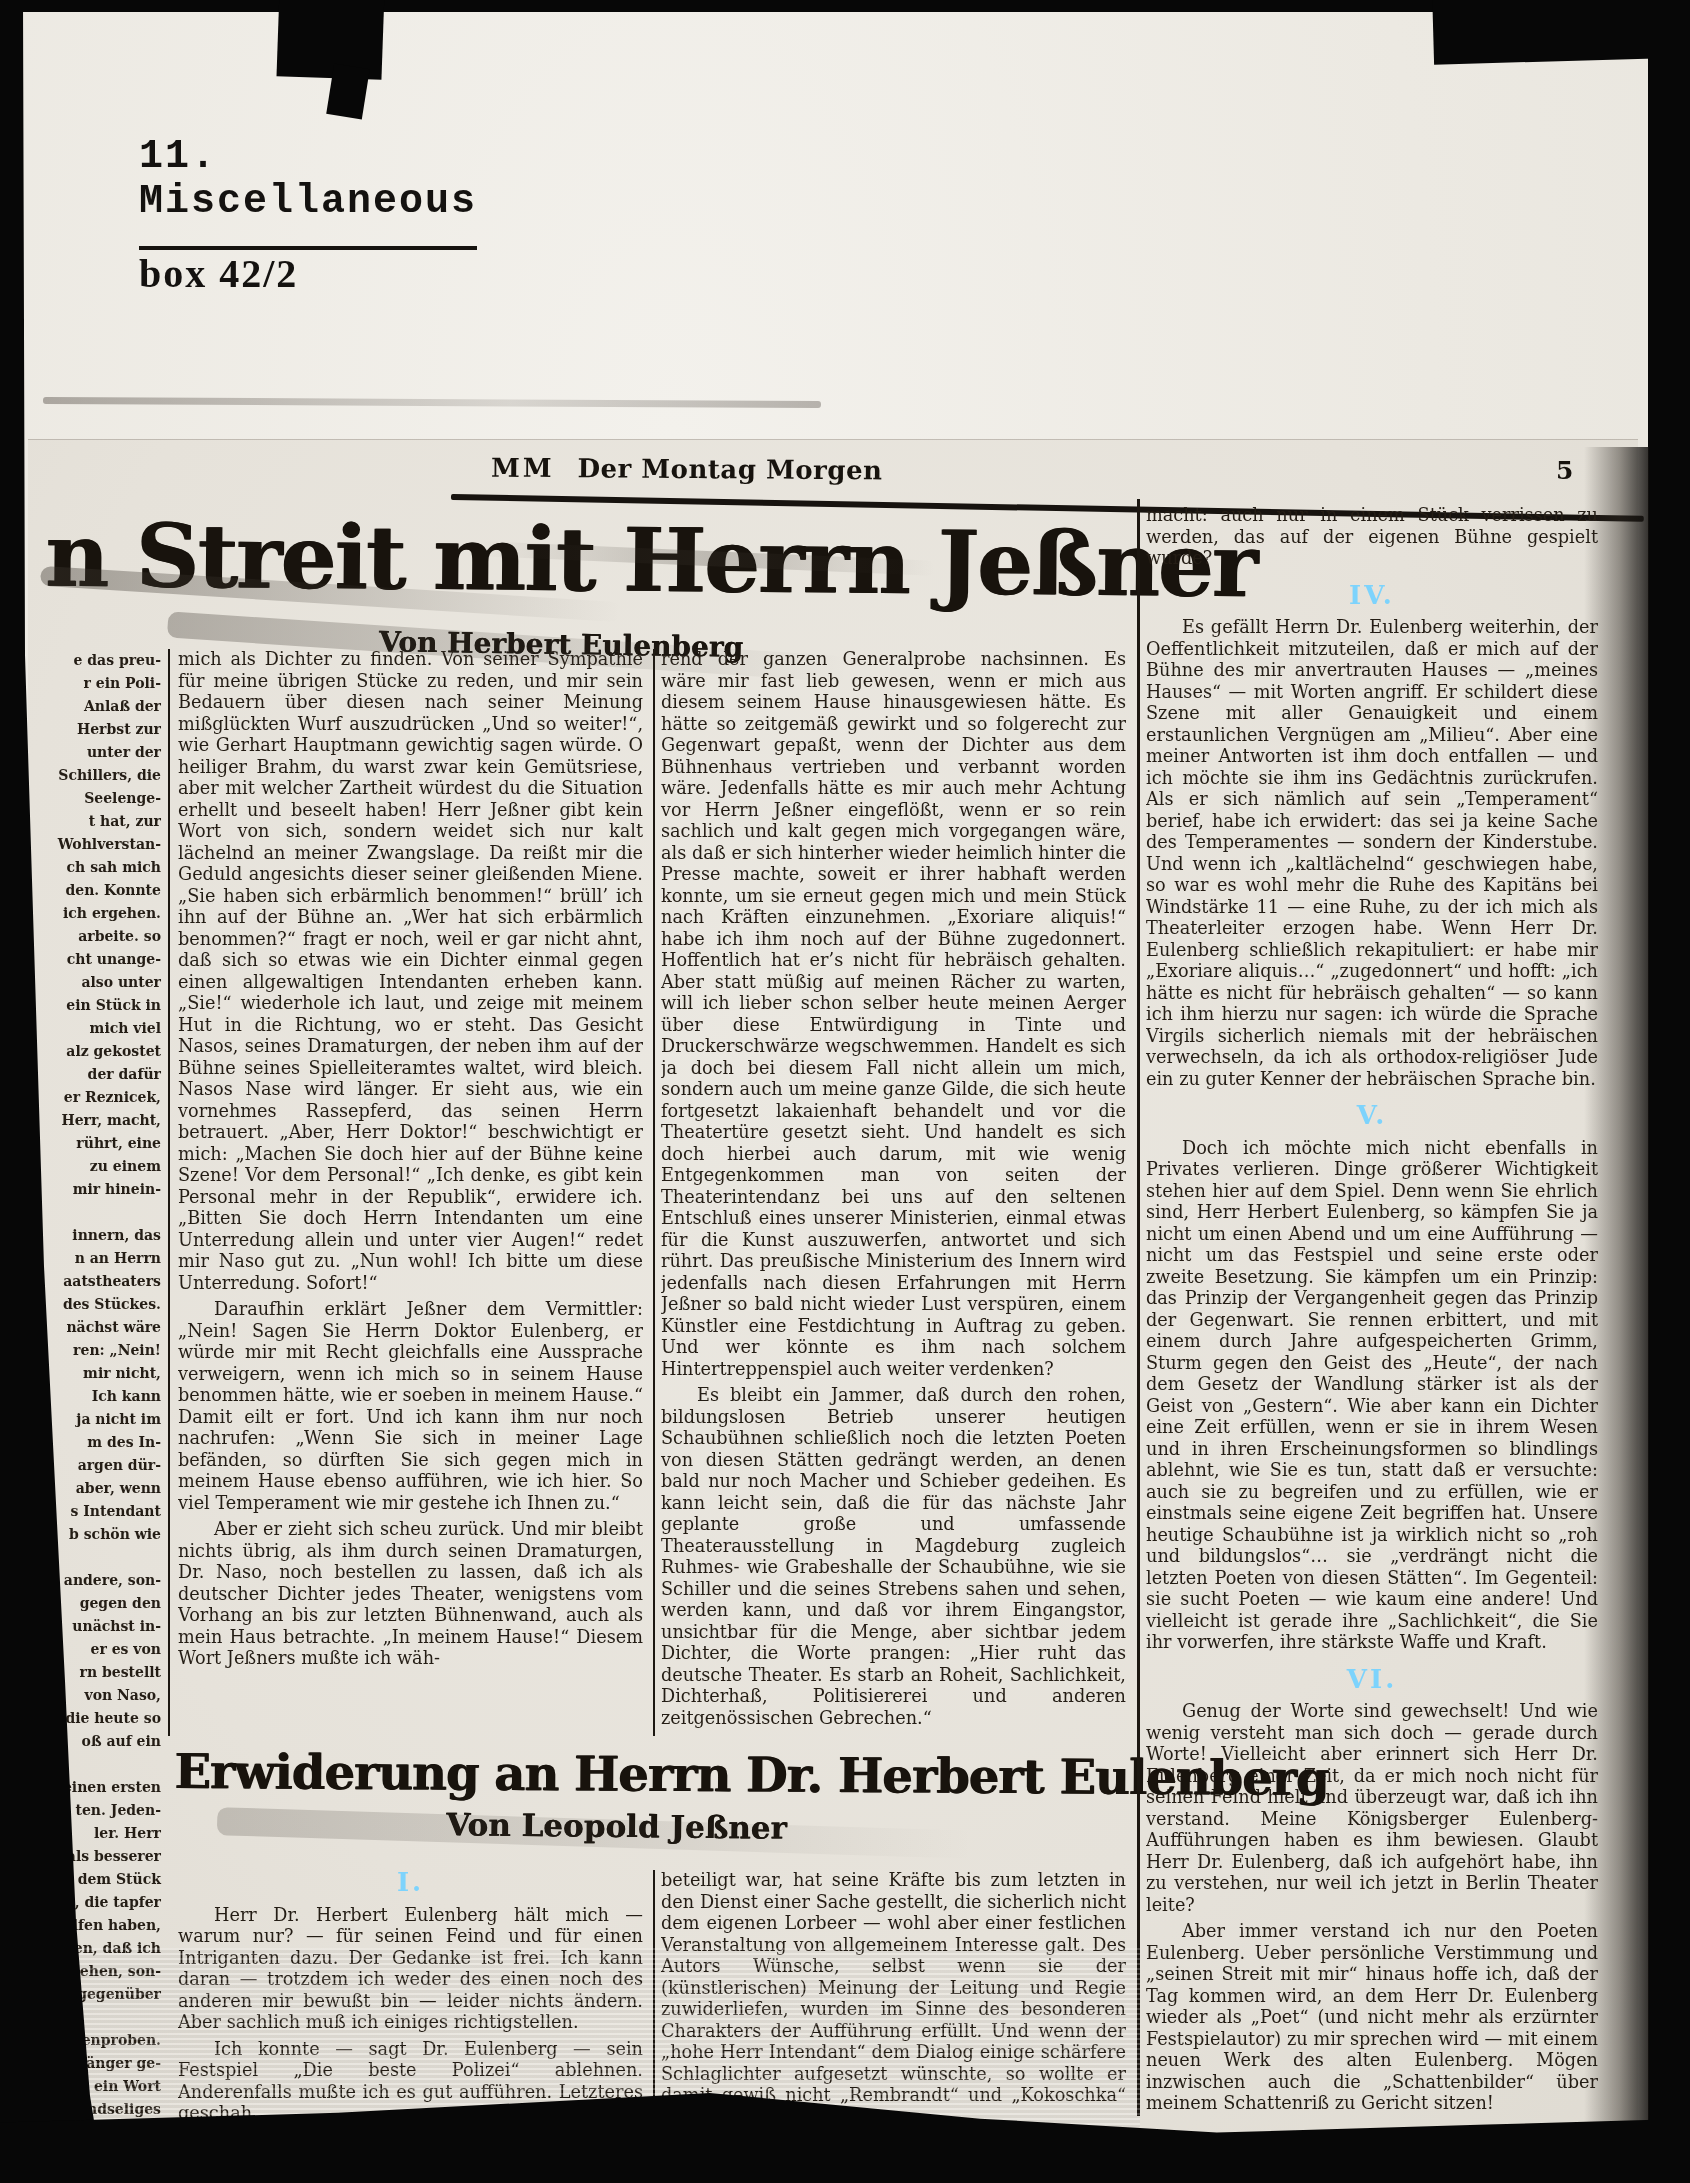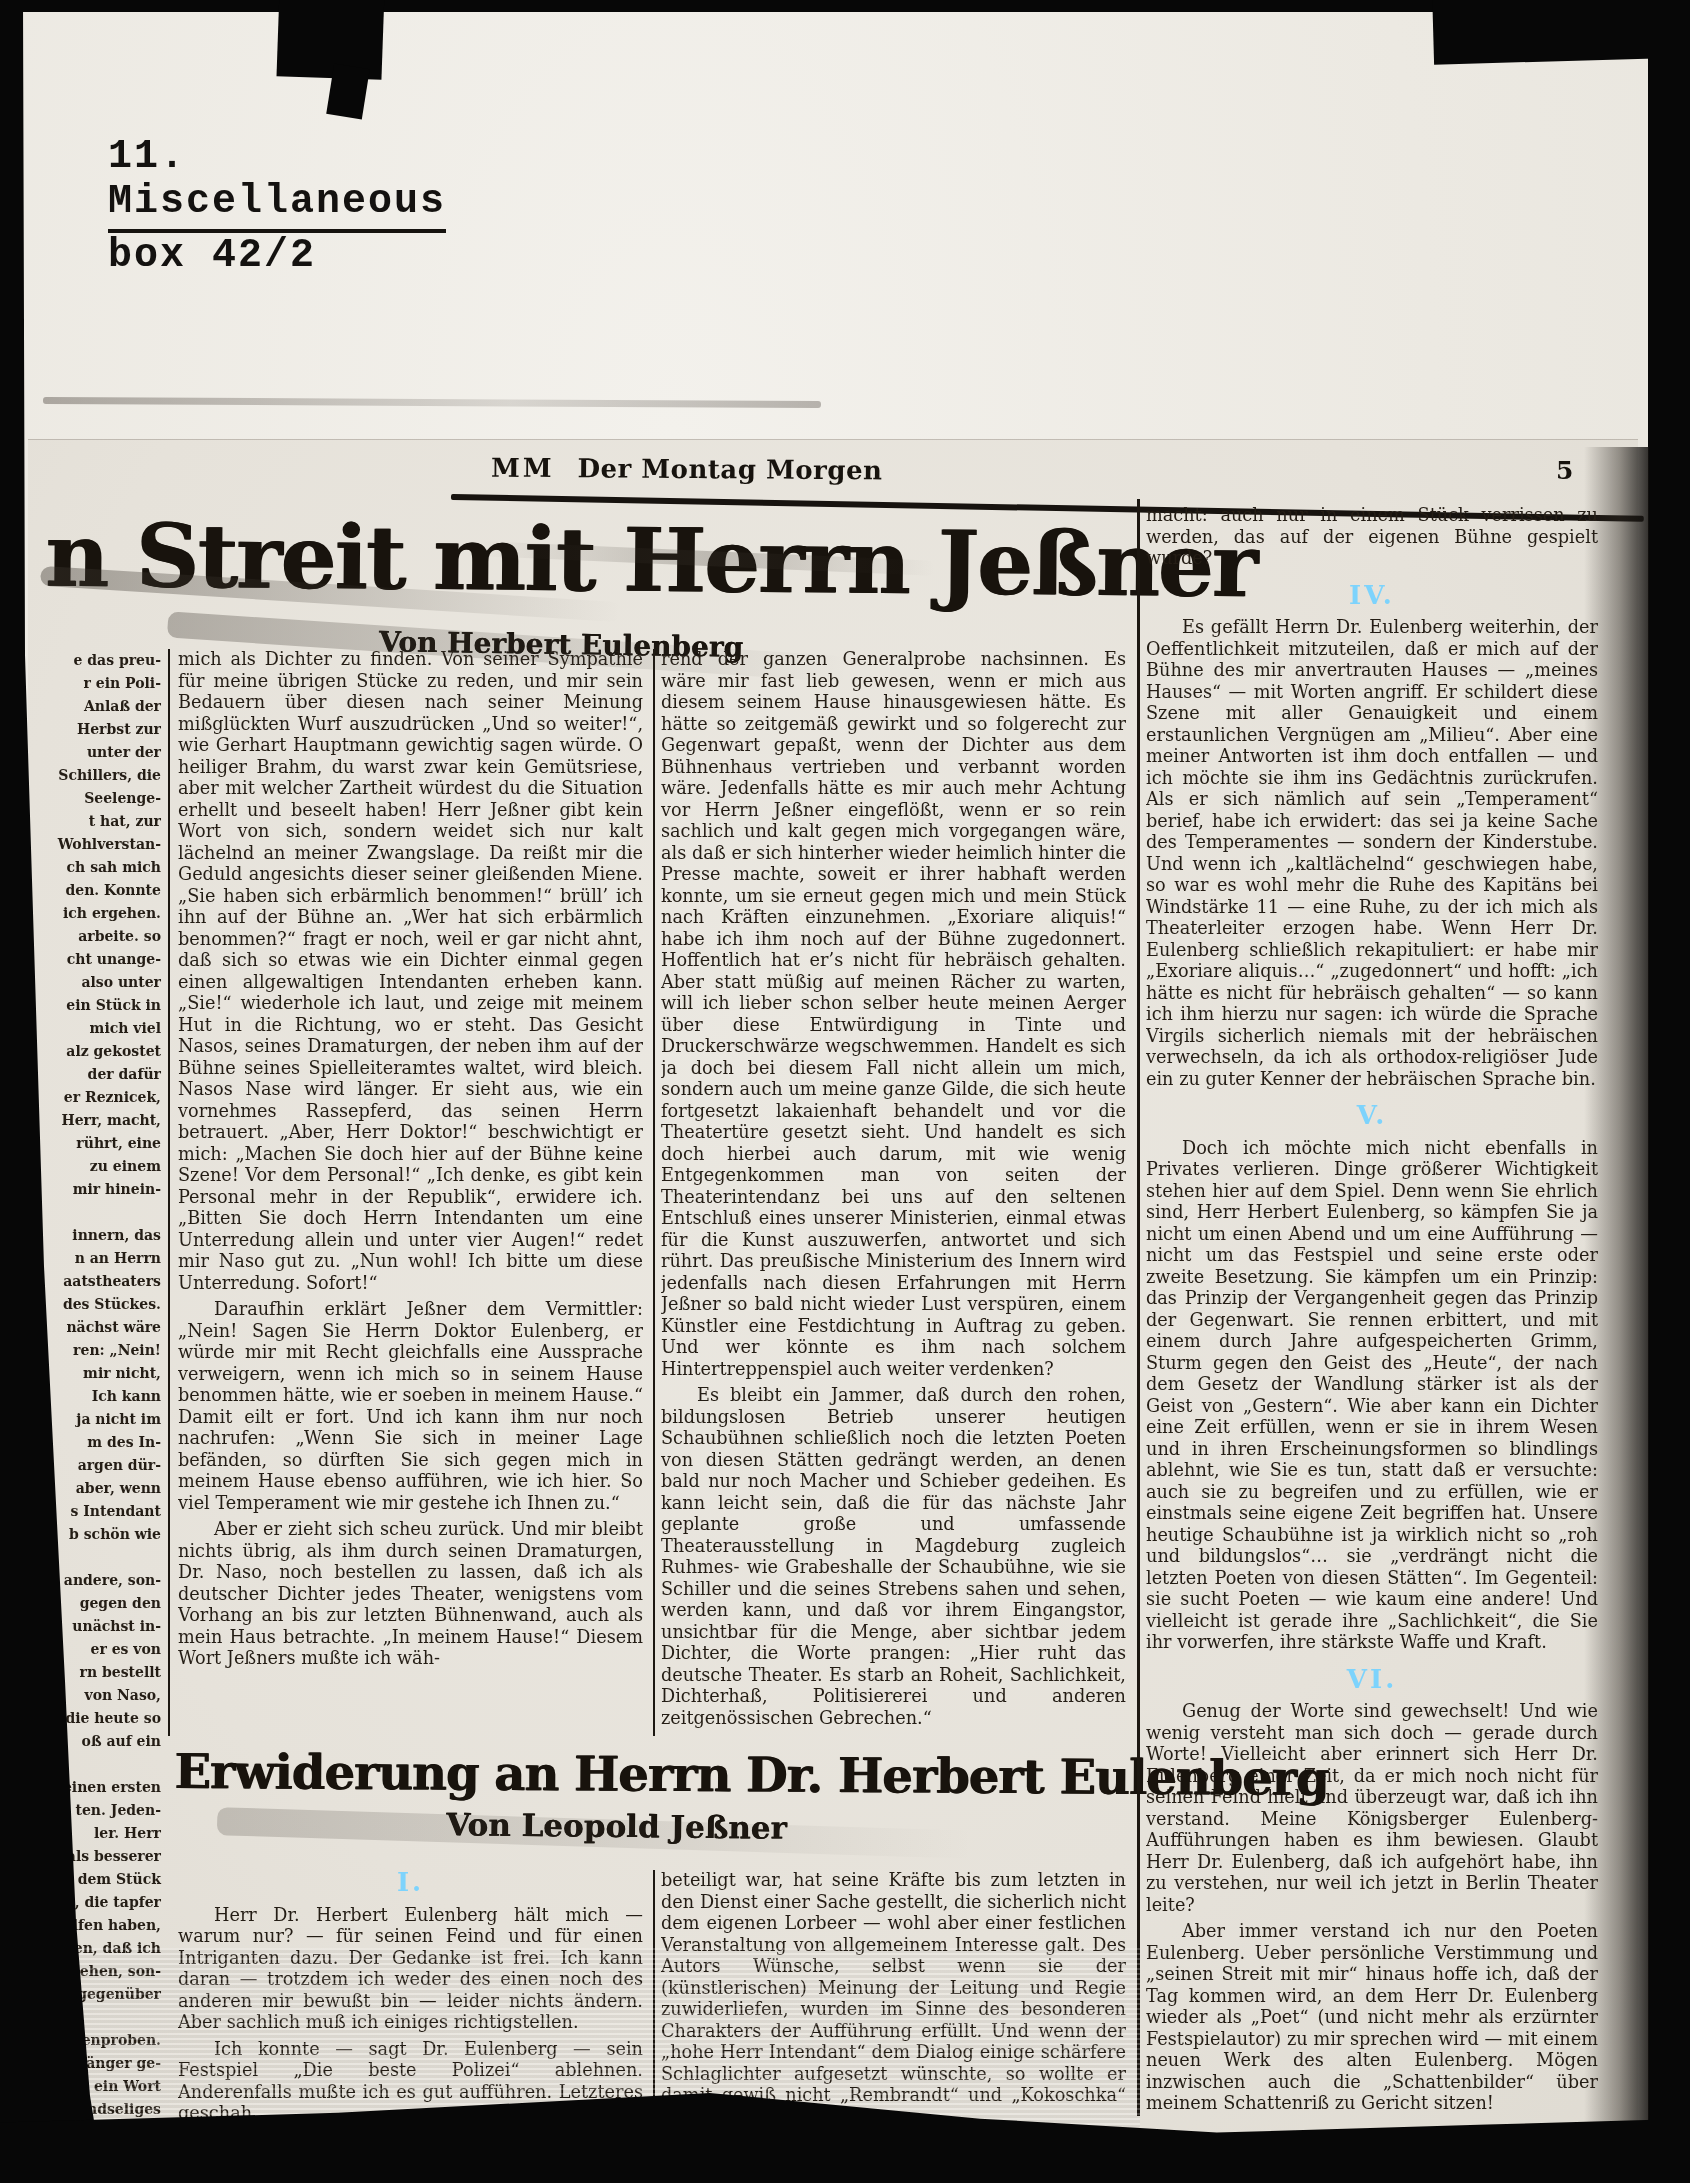--- a/index.html
+++ b/index.html
@@ -10,22 +10,22 @@
   #sheet{left:20px;top:10px;width:1628px;height:2145px;
          background:radial-gradient(ellipse at 40% 20%, #f3f1ec 0%, #ecE9e2 55%, #e7e4dc 100%);
          z-index:1;}
   #newsprint{left:28px;top:439px;width:1610px;height:1713px;
          background:radial-gradient(ellipse at 45% 35%, #eBe8e1 0%, #e6e2da 60%, #dfdbd2 100%);
          border-top:1px solid rgba(90,80,70,.25); z-index:2;}
   
   #archive-label{left:30px;top:134px;z-index:4;display:flex;align-items:baseline;gap:0;
       font-family:"Liberation Mono", monospace;font-weight:bold;font-size:40px;color:#141210;
       letter-spacing:2px;white-space:nowrap;flex-direction:column;}
-  #archive-label .cat{margin-left:20px;border-bottom:4.5px solid #16130f;padding-bottom:5px;text-align:center;}
-  #archive-label .box{margin-left:78px;}
+  #archive-label .cat{margin-left:20px;border-bottom:4.5px solid #16130f;padding-bottom:22px;text-align:center;}
+  #archive-label .box{margin-left:109px;font-family:Liberation Serif, serif;}
   #pencil-line{left:43px;top:399px;width:778px;height:6.6px;z-index:3;
       background:linear-gradient(90deg,rgba(70,62,55,.4),rgba(70,62,55,.15) 60%,rgba(70,62,55,.35));
       transform:rotate(.3deg);border-radius:3px;}
   
   #masthead{left:491px;top:454px;z-index:4;font-size:26px;font-weight:bold;
       letter-spacing:0.5px;white-space:nowrap;color:#17130e;transform:rotate(.4deg);}
   #masthead .logo{margin-right:23px;letter-spacing:3px;}
   #pageno{left:1556px;top:456px;z-index:4;font-size:25px;font-weight:bold;color:#17130e;}
   #masthead-rule{left:451px;top:494px;width:1193px;height:5.6px;background:#17130f;
       z-index:4;transform:rotate(1.05deg);transform-origin:left center;border-radius:2px;}

